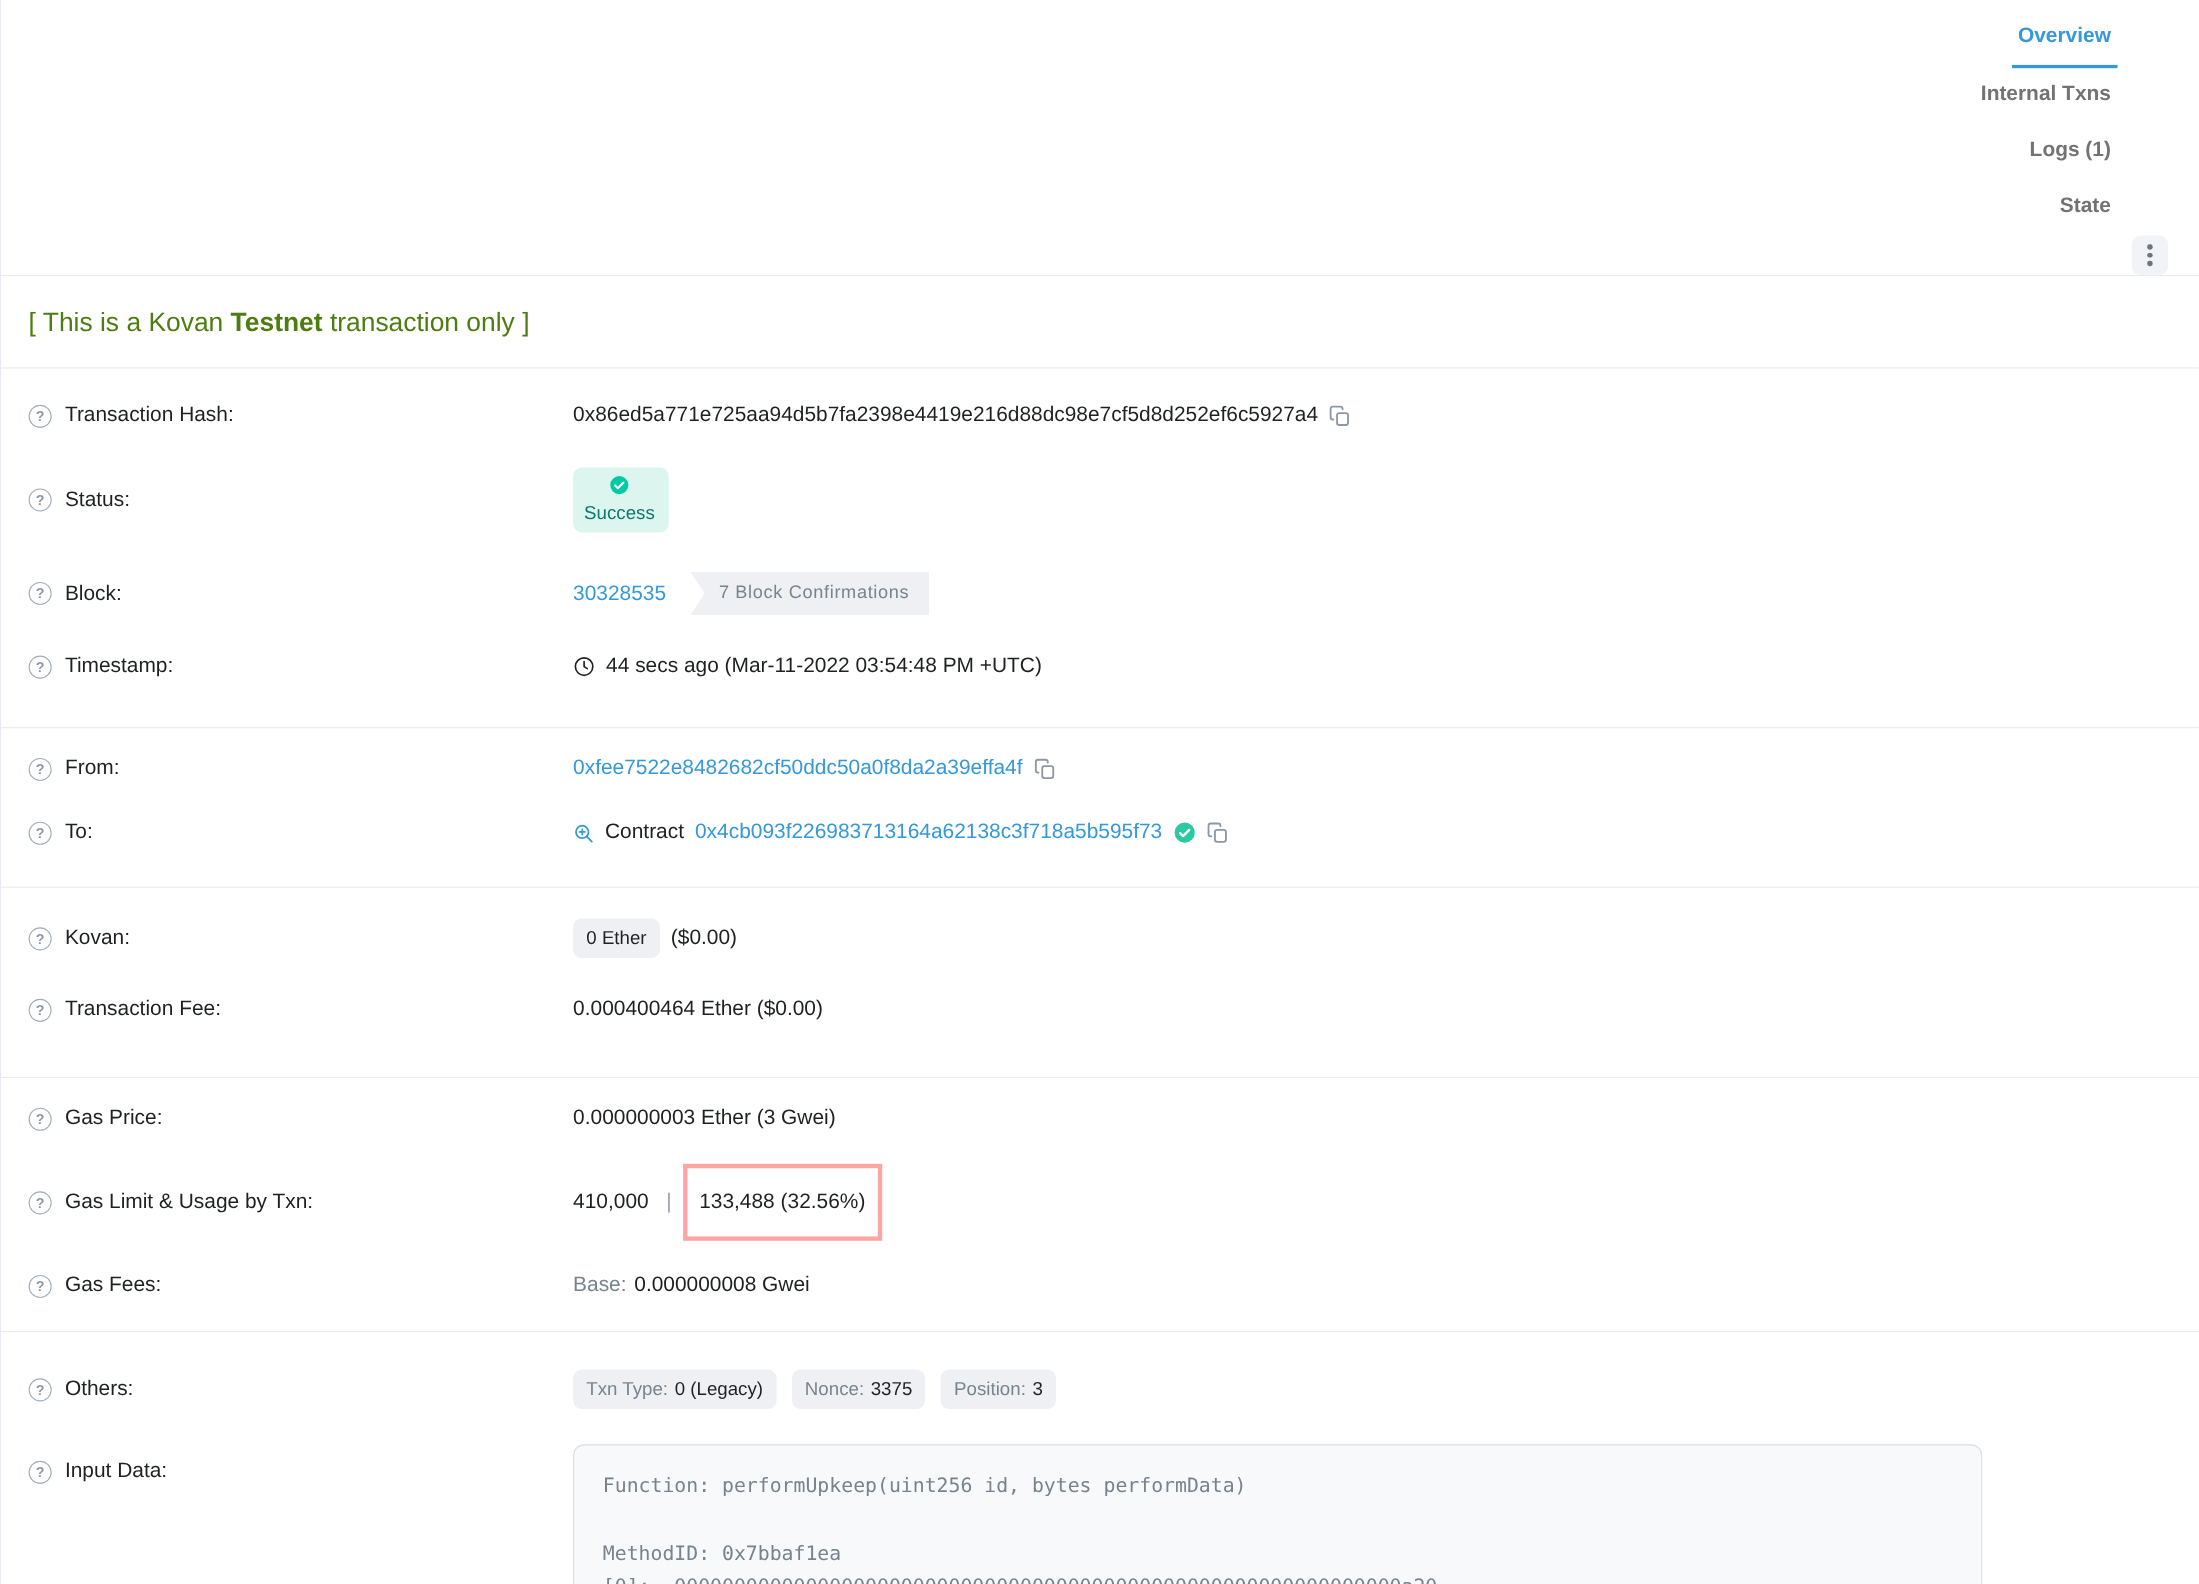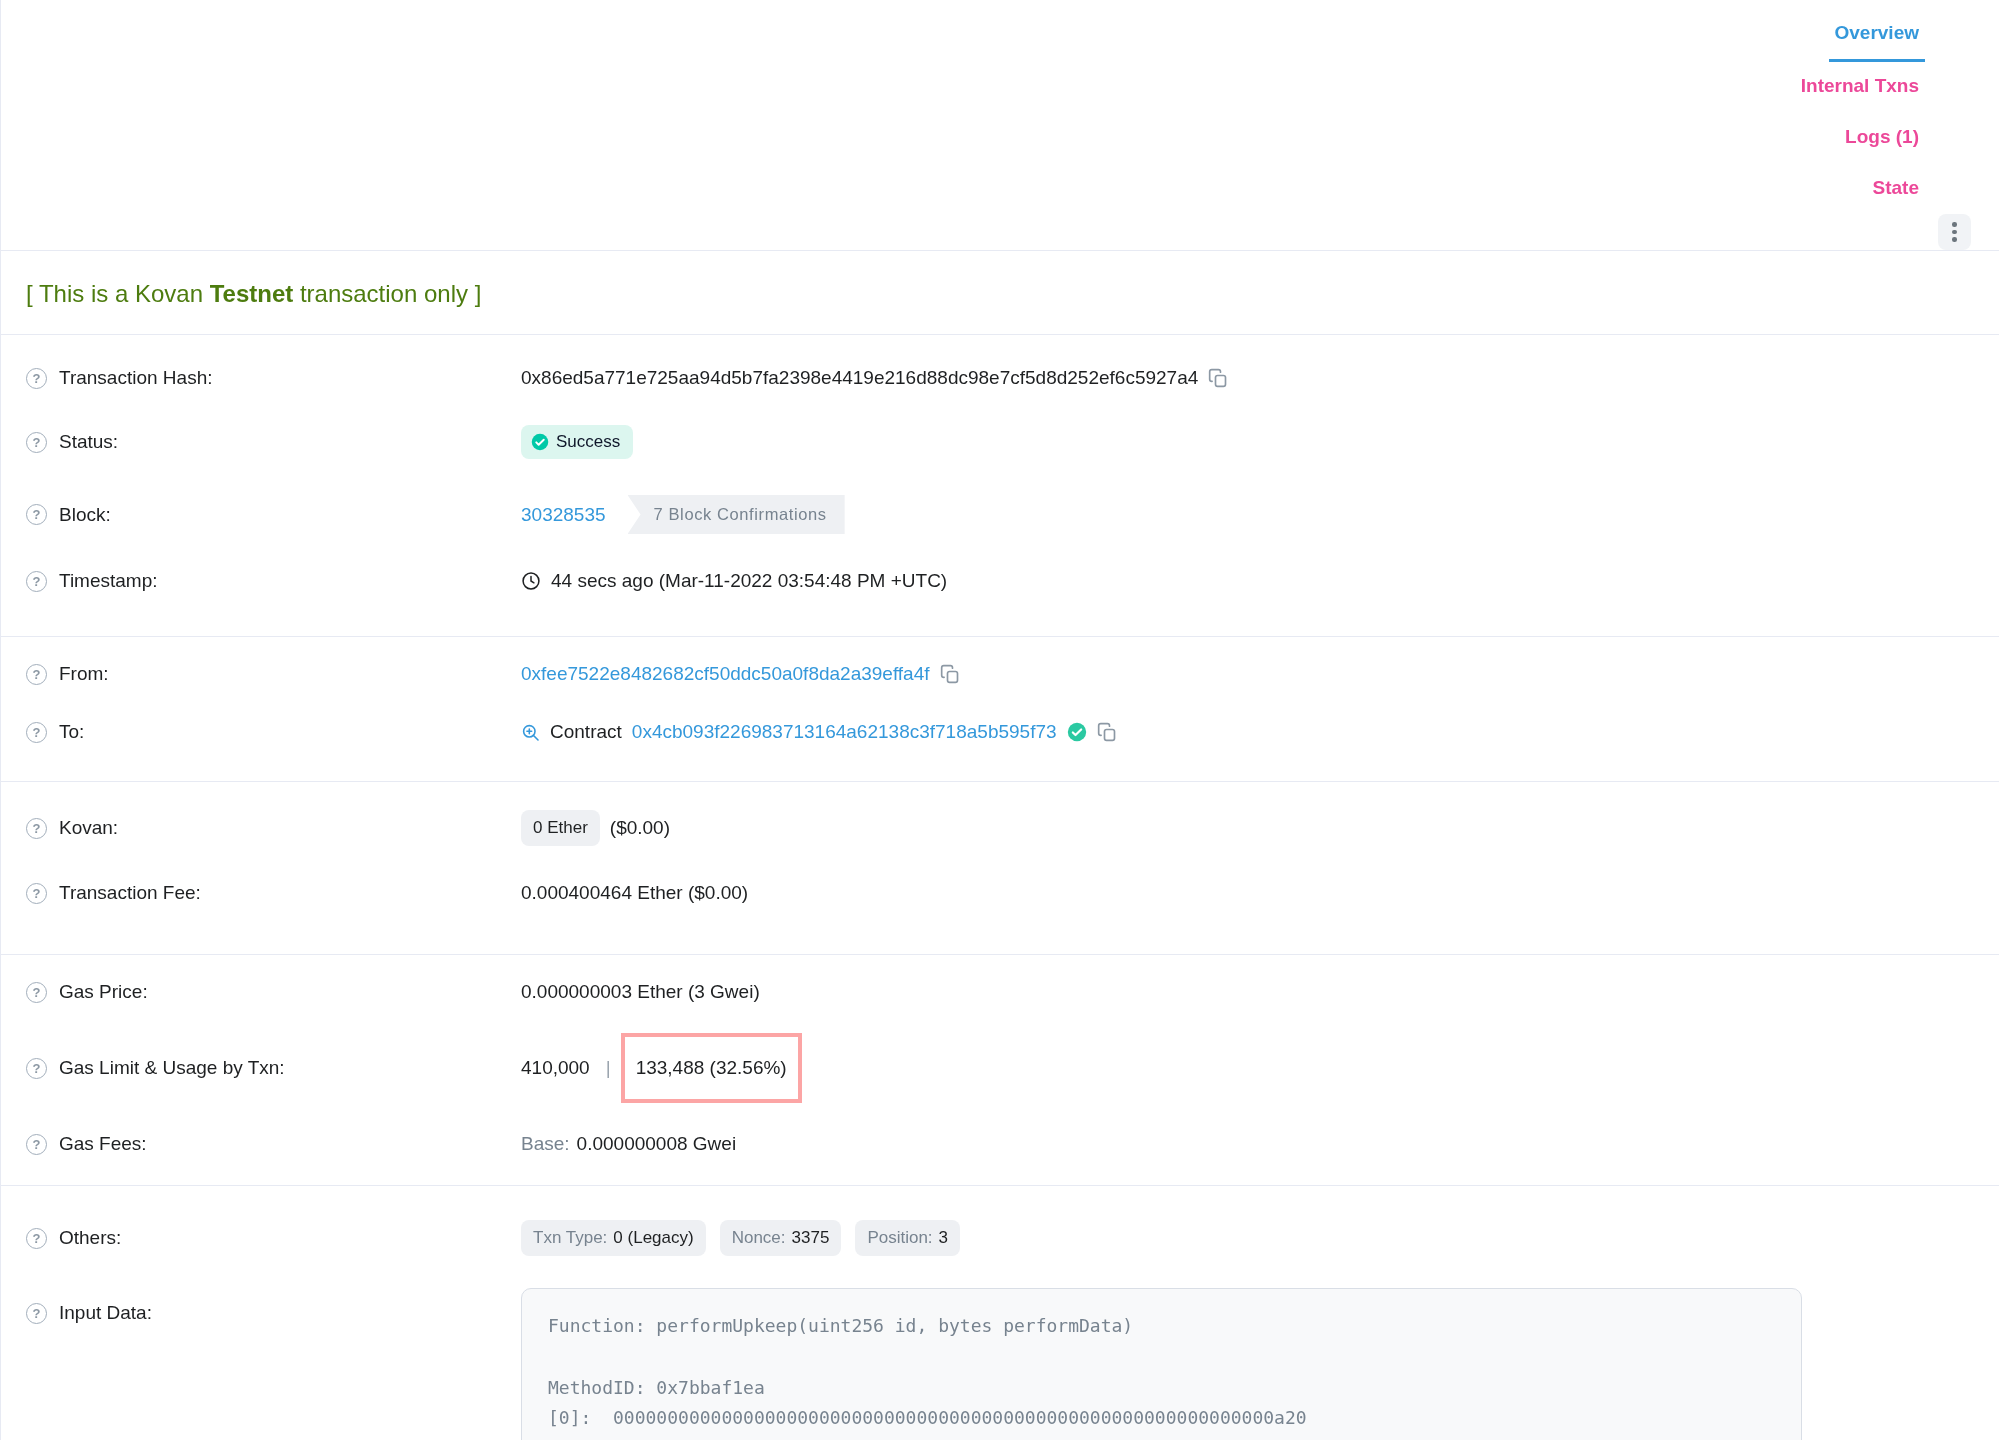--- a/index.html
+++ b/index.html
@@ -6,21 +6,21 @@
   html,body { background:#fff; }
   body {
     width: 1999px; min-height: 1440px;
     font-family: "Liberation Sans", sans-serif;
     color: #1e2022; font-size: 19px; overflow: hidden;
   }
   .card { border-left: 1px solid #e7eaf3; min-height: 1440px; }
 
   
   .tabbar { display:flex; align-items:flex-end; padding: 8px 28px 0 25px; border-bottom: 1px solid #e7eaf3; flex-direction: column; }
-  .tab { font-weight: 600; font-size: 19px; color:#ec4899; padding: 14px 6px 15px; margin-right: 46px; cursor:pointer; }
+  .tab { font-weight: 600; font-size: 19px; color:#737373; padding: 14px 6px 15px; margin-right: 46px; cursor:pointer; }
   .tab.active { color:#3498db; border-bottom: 3px solid #3498db; margin-bottom:-1px; }
   .kebab { margin-left:auto; align-self:center; width:33px; height:36px; border:0; border-radius:8px;
            background:#f1f3f6; display:flex; flex-direction:column; align-items:center; justify-content:center; gap:3px; cursor:pointer; }
   .kebab .dot { width:4.5px; height:4.5px; border-radius:50%; background:#6c757d; }
 
   
   .notice { margin: 29px 25px 0; color:#4d7c0f; font-size: 24px; }
   .notice b { font-weight: 700; }
 
   hr.div { border:0; border-top:1px solid #e7eaf3; }
@@ -34,22 +34,22 @@
            color:#8c98a4; font-size:13px; font-weight:600; display:inline-flex; align-items:center; justify-content:center; cursor:pointer; }
   .valuecol { display:flex; align-items:center; gap:10px; flex:1; }
 
   a.link { color:#3498db; text-decoration:none; cursor:pointer; }
   .muted { color:#77838f; }
 
   svg.icon { flex:0 0 auto; display:block; }
   .copybtn { cursor:pointer; display:inline-flex; }
 
   
-  .badge-success { display:inline-flex; align-items:center; gap:7px; background:#dcf6ef; color:#0f172a;
-                   border-radius:8px; padding: 7px 13px 7px 10px; font-size:17px; }
+  .badge-success { display:inline-flex; align-items:center; gap:7px; background:#dcf6ef; color:#0f766e;
+                   border-radius:8px; padding: 7px 13px 7px 10px; font-size:17px;flex-direction:column; }
 
   
   .badge-confirm { background:#eef0f3; color:#77838f; font-size:16.5px; letter-spacing:0.6px;
                    padding: 10px 18px 10px 26px; margin-left: 12px;
                    clip-path: polygon(0 0, 100% 0, 100% 100%, 0 100%, 13px 50%); }
 
   
   .pill { background:#eef0f3; border-radius:8px; padding: 8px 12px; font-size:17px; color:#1e2022; display:inline-flex; gap:6px; align-items:center; }
   .pill .plabel { color:#77838f; }
 

